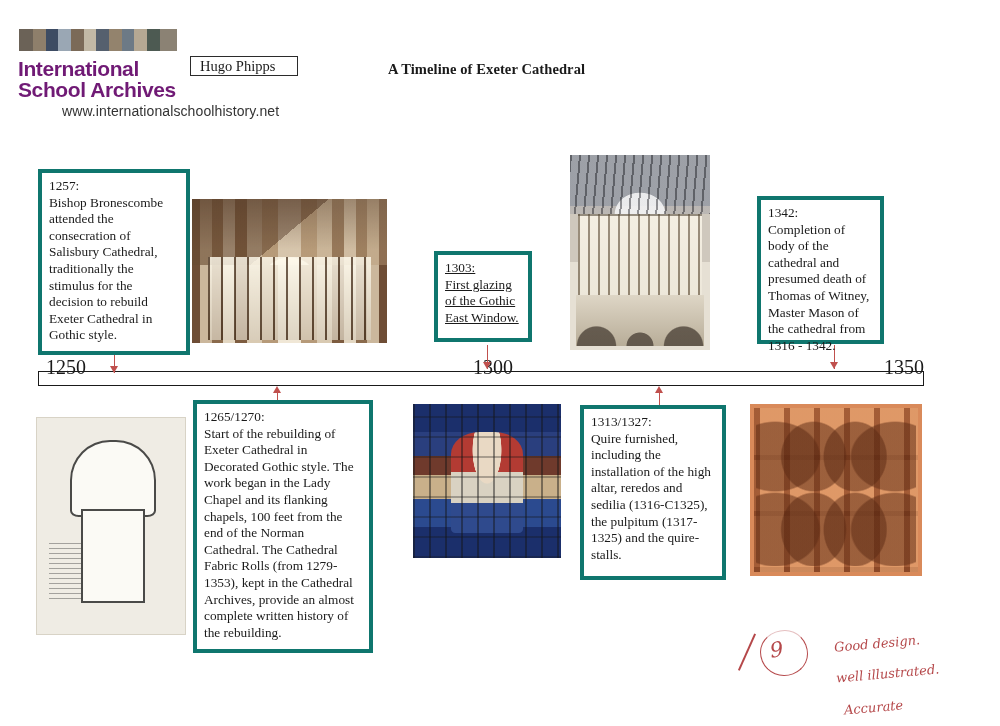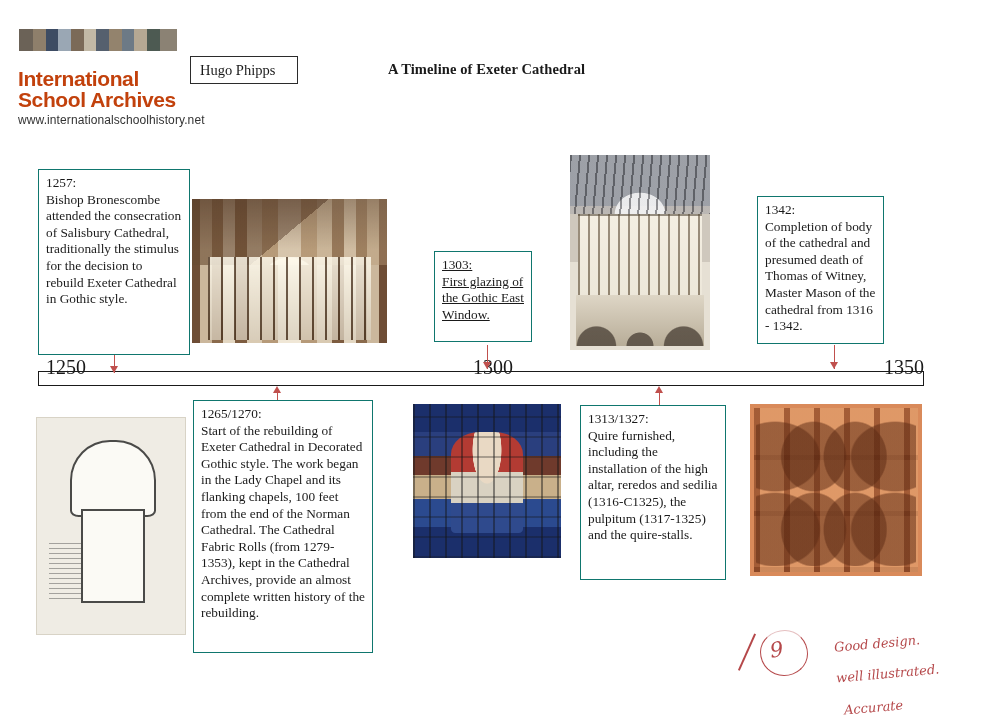--- a/index.html
+++ b/index.html
@@ -40,41 +40,42 @@
         #b5a893 73% 81%,
         #4d5a52 81% 89%,
         #8b8274 89% 100%);
     border: 1px solid #ffffff;
   }
   .logo-title {
     font-family: "Liberation Sans", sans-serif;
     font-weight: bold;
     font-size: 21px;
     line-height: 21px;
-    color: #c2410c;
+    color: #701a75;
     letter-spacing: -0.4px;
-    margin-top: 16px;
+    margin-top: 6px;
   }
   .logo-title .line2 {
     display: block;
   }
   .logo-url {
     font-family: "Liberation Sans", sans-serif;
-    font-size: 12px;
+    font-size: 14px;
     color: #333;
     margin-top: 3px;
     letter-spacing: 0.1px;
+    margin-left: 44px;
   }
 
   .name-box {
     position: absolute;
     left: 190px;
     top: 56px;
     width: 108px;
-    height: 28px;
+    height: 20px;
     border: 1px solid #2b2b2b;
     background: #fff;
     display: flex;
     align-items: center;
     padding-left: 9px;
     box-sizing: border-box;
     font-size: 14.5px;
   }
 
   .doc-title {
@@ -116,21 +117,21 @@
     width: 0; height: 0;
     border-left: 4px solid transparent;
     border-right: 4px solid transparent;
   }
   .arrow-head.down { border-top: 7px solid #c0504d; }
   .arrow-head.up   { border-bottom: 7px solid #c0504d; }
 
   
   .tbox {
     position: absolute;
-    border: 1px solid #0f766e;
+    border: 4px solid #0f766e;
     background: #fff;
     box-sizing: border-box;
     padding: 5px 7px 20px 7px;
     font-size: 13.3px;
     line-height: 16.6px;
   }
   .tbox .lead { display: block; }
 
   
   .img {

